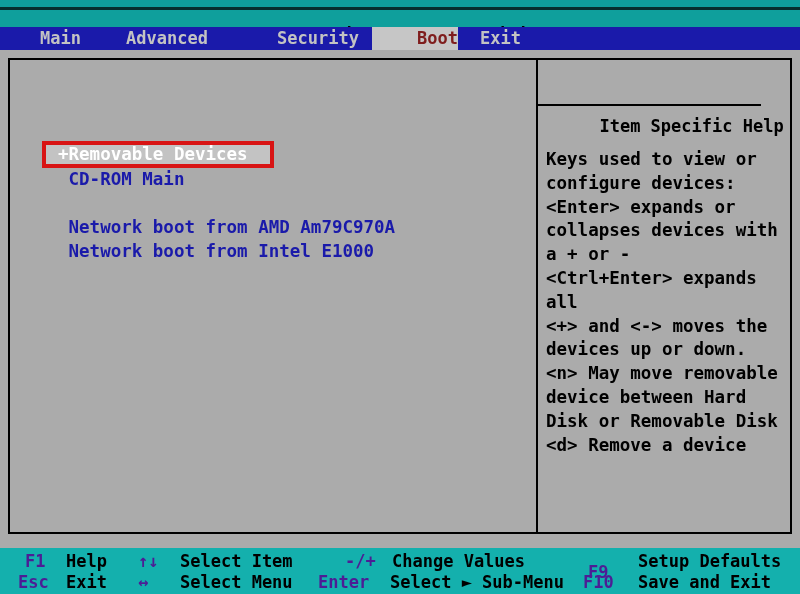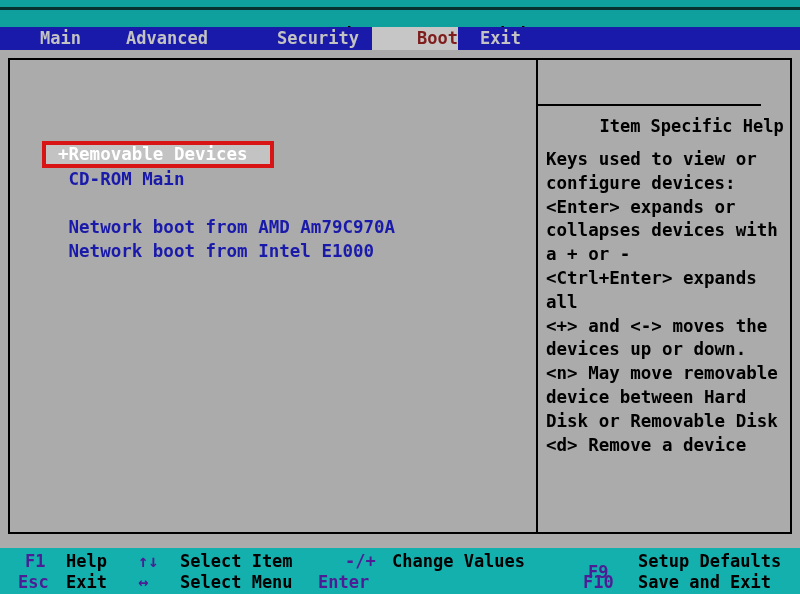--- a/index.html
+++ b/index.html
@@ -133,17 +133,18 @@
     <span class="fk" style="left:345px;top:3px">-/+</span>
     <span class="fa" style="left:392px;top:3px">Change Values</span>
     <span class="fk" style="left:588px;top:14px">F9</span>
     <span class="fa" style="left:638px;top:3px">Setup Defaults</span>
 
     <span class="fk" style="left:18px;top:24px">Esc</span>
     <span class="fa" style="left:66px;top:24px">Exit</span>
     <span class="fk" style="left:138px;top:24px">↔</span>
     <span class="fa" style="left:180px;top:24px">Select Menu</span>
     <span class="fk" style="left:318px;top:24px">Enter</span>
+    <span class="fa" style="left:390px;top:24px">Select ► Sub-Menu</span>
     <span class="fk" style="left:583px;top:24px">F10</span>
     <span class="fa" style="left:638px;top:24px">Save and Exit</span>
   </div>
 
 </div>
 
 </body></html>

